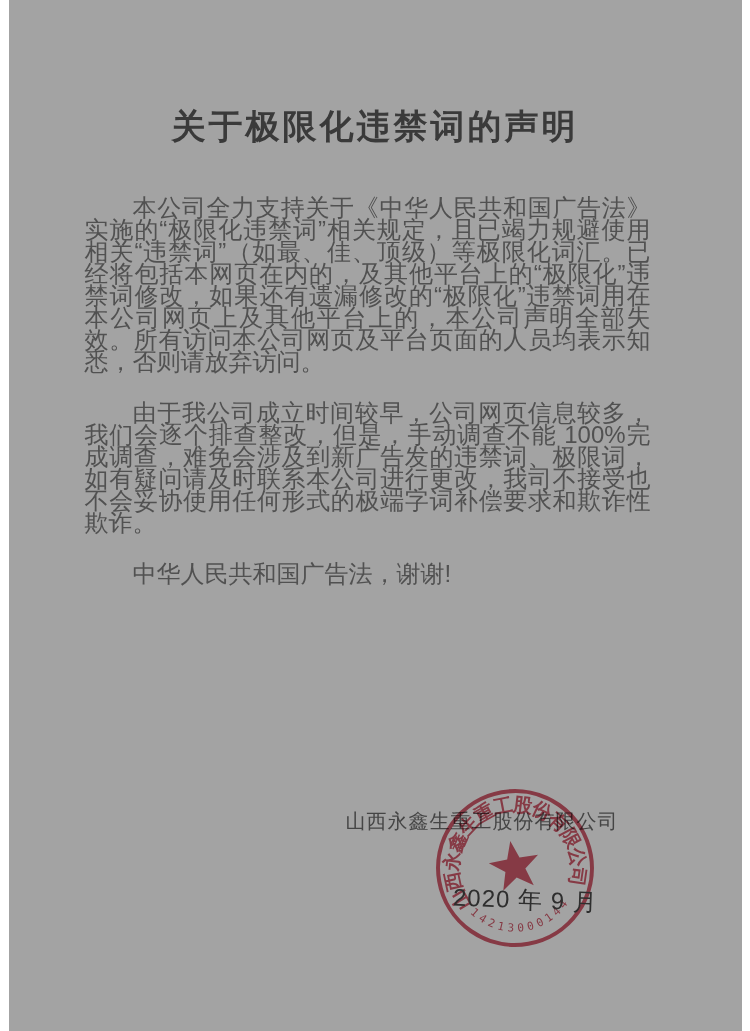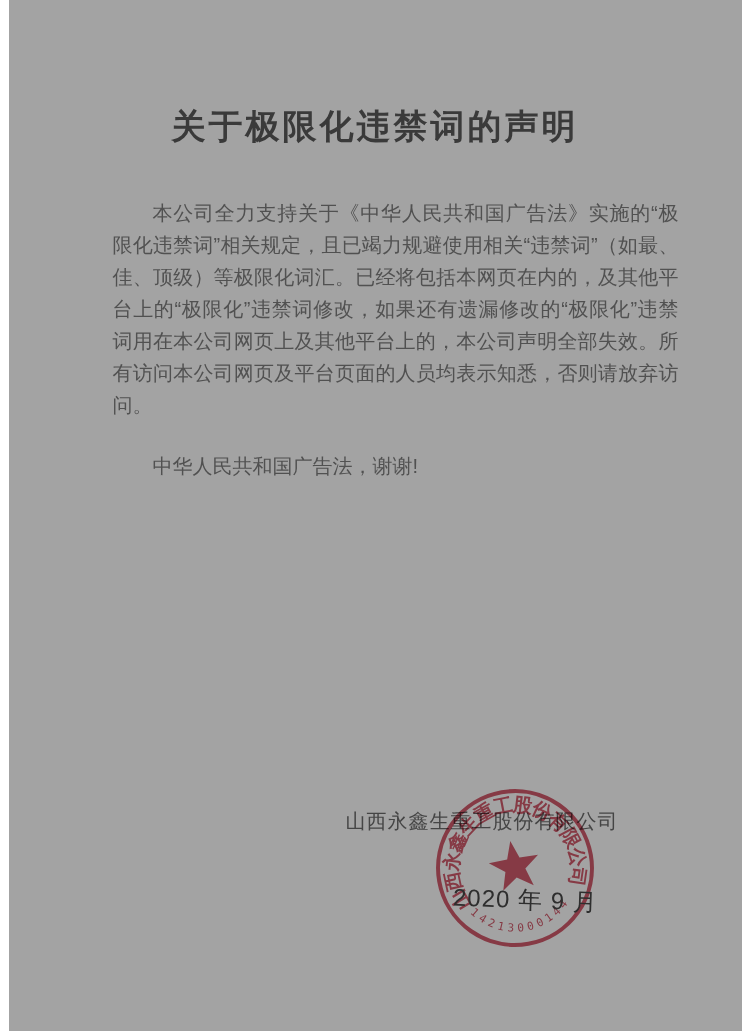--- a/index.html
+++ b/index.html
@@ -24,24 +24,24 @@
     font-family: "Liberation Serif", "DejaVu Serif", serif;
     font-size: 34px;
     font-weight: 600;
     letter-spacing: 3px;
     color: #3a3a3a;
   }
 
   .doc-body {
     position: absolute;
     top: 197px;
-    left: 104px;
+    left: 76px;
     width: 566px;
-    font-size: 20px;
-    line-height: 32px;
+    font-size: 24px;
+    line-height: 22px;
     color: #515151;
     text-align: justify;
   }
   .doc-body p {
     text-indent: 2em;
     margin-bottom: 29px;
   }
   .doc-body p.thanks { margin-top: 5px; }
 
   .signature {
@@ -89,20 +89,21 @@
 </style>
 </head>
 <body>
 
 <div class="page">
 
   <div class="doc-title">关于极限化违禁词的声明</div>
 
   <div class="doc-body">
     <p>本公司全力支持关于《中华人民共和国广告法》实施的“极限化违禁词”相关规定，且已竭力规避使用相关“违禁词”（如最、佳、顶级）等极限化词汇。已经将包括本网页在内的，及其他平台上的“极限化”违禁词修改，如果还有遗漏修改的“极限化”违禁词用在本公司网页上及其他平台上的，本公司声明全部失效。所有访问本公司网页及平台页面的人员均表示知悉，否则请放弃访问。</p>
+    <p>由于我公司成立时间较早，公司网页信息较多，我们会逐个排查整改，但是，手动调查不能 100%完成调查，难免会涉及到新广告发的违禁词、极限词，如有疑问请及时联系本公司进行更改，我司不接受也不会妥协使用任何形式的极端字词补偿要求和欺诈性欺诈。</p>
     <p class="thanks">中华人民共和国广告法，谢谢!</p>
   </div>
 
   <div class="signature">山西永鑫生重工股份有限公司</div>
 
   <div class="seal">
     <svg viewBox="0 0 162 162" xmlns="http://www.w3.org/2000/svg">
       <g transform="rotate(-10 81 81)">
         <circle cx="81" cy="81" r="76" fill="none" stroke-width="4" stroke="#cb4457"></circle>
         <polygon points="81,54 87.2,71.5 105.7,72 91,83.2 96.3,101 81,90.5 65.7,101 71,83.2 56.3,72 74.8,71.5" fill="#cb4457"></polygon>

